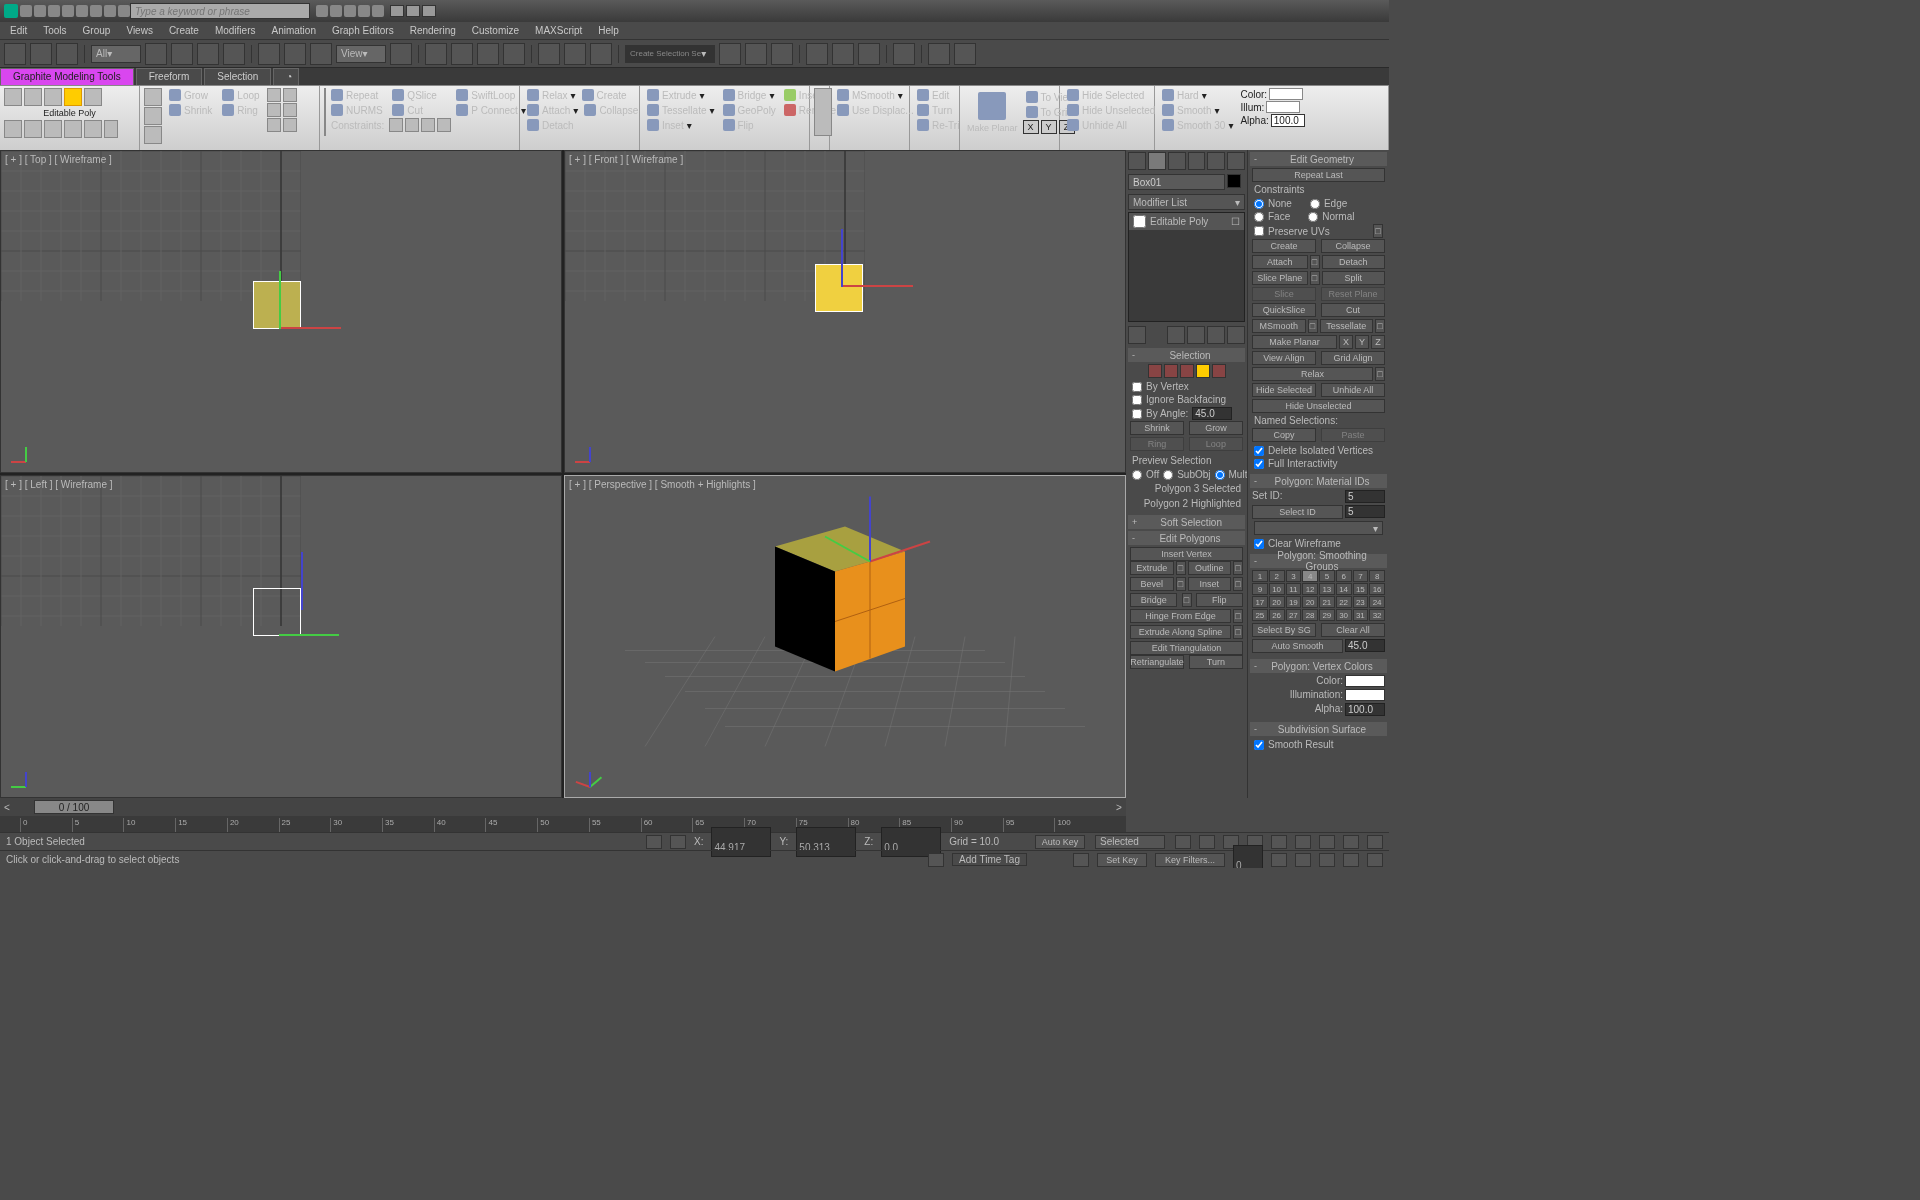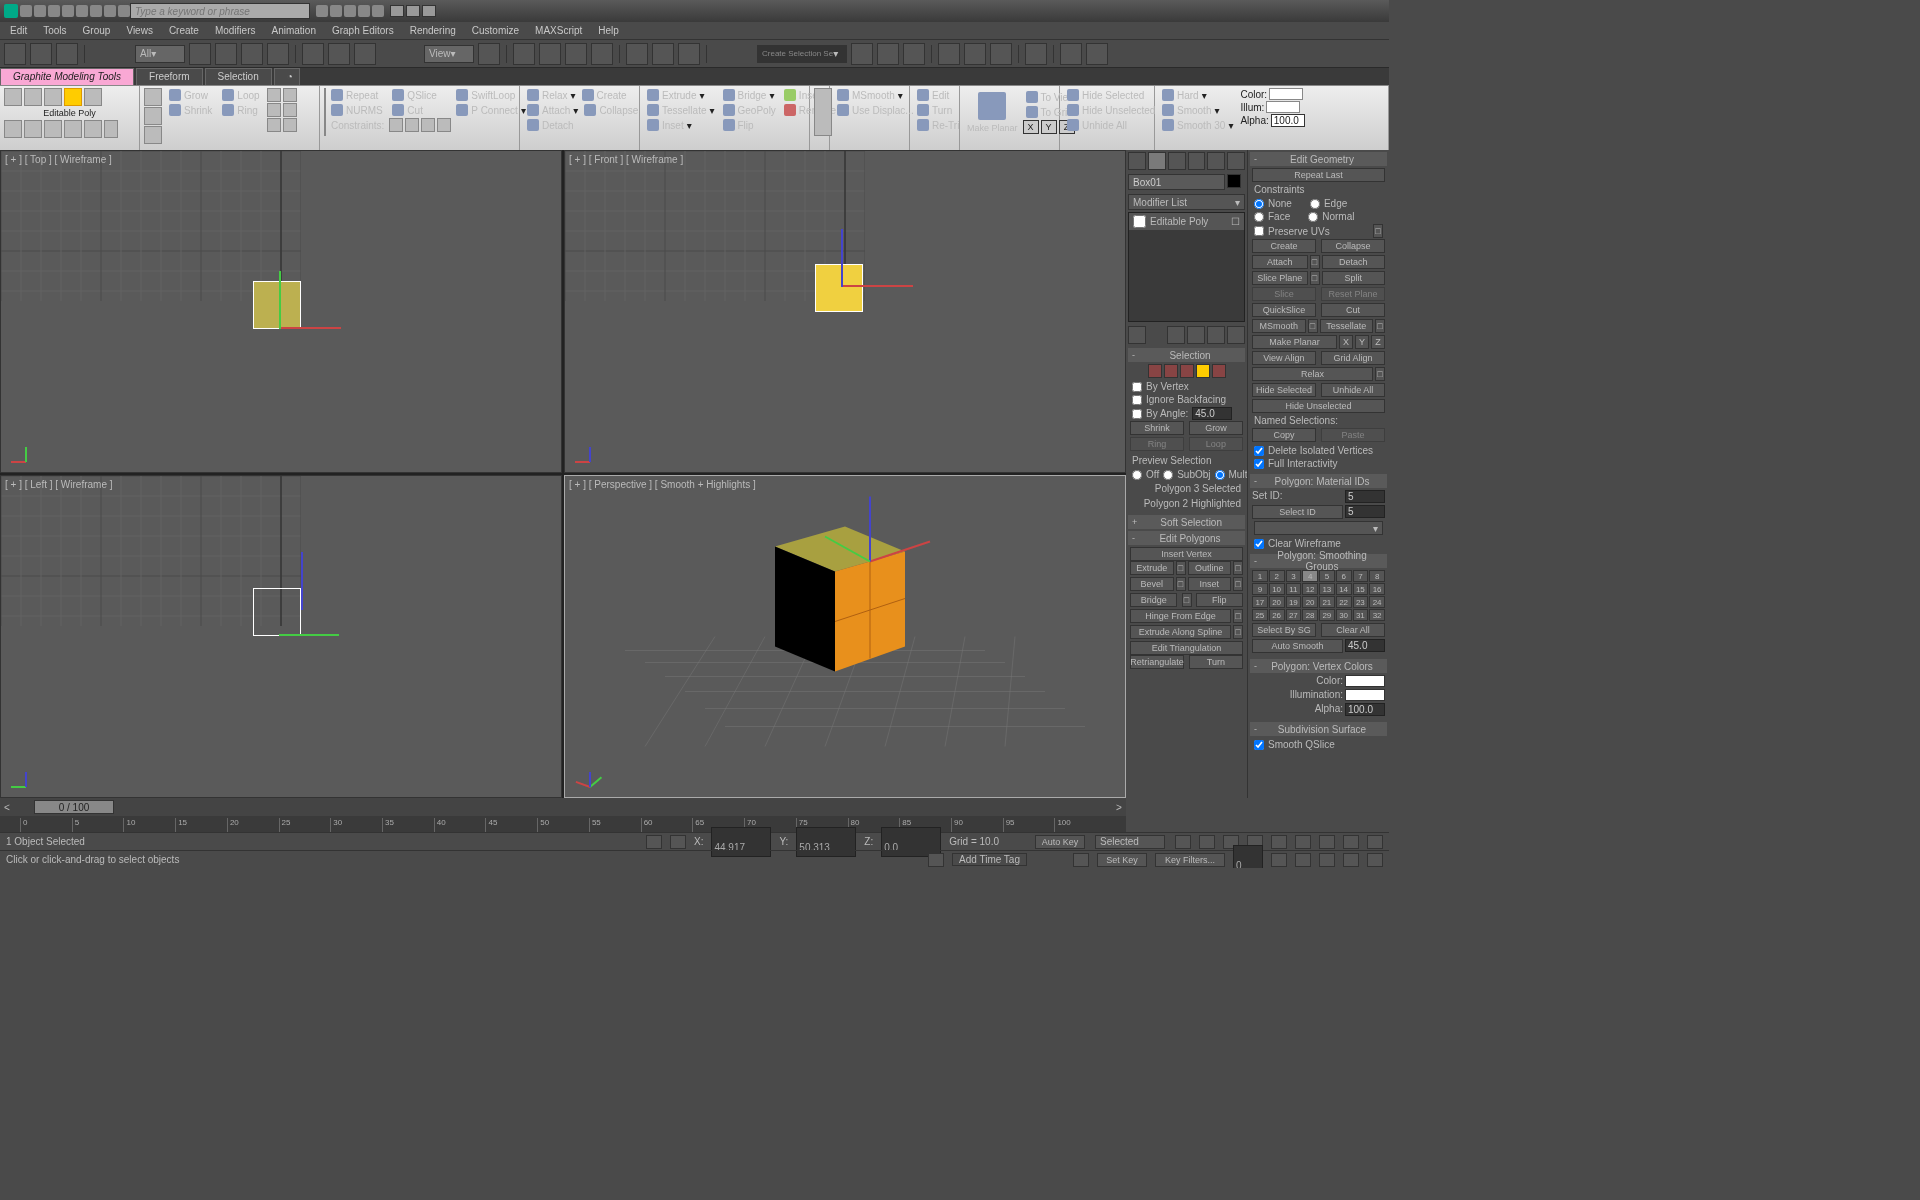--- a/index.html
+++ b/index.html
@@ -13,25 +13,25 @@
 .ico.sm { width:12px; height:12px; }
 .wincontrols { display:flex; gap:2px; }
 .wincontrols div { width:14px; height:12px; background:#999; border:1px solid #333; }
 
 .menubar { height:18px; background:#4a4a4a; display:flex; align-items:center; gap:16px; padding:0 10px; border-bottom:1px solid #333; }
 .menubar span { color:#c8c8c8; cursor:pointer; }
 
 .toolbar1 { height:28px; background:#4a4a4a; display:flex; align-items:center; gap:4px; padding:0 4px; border-bottom:1px solid #2a2a2a; }
 .tbbtn { width:22px; height:22px; background:#555; border:1px solid #333; }
 .tbsep { width:1px; height:18px; background:#333; margin:0 2px; }
-.dropdown { height:18px; background:#666; border:1px solid #333; padding:0 4px; display:flex; align-items:center;margin-left:44px; }
+.dropdown { height:18px; background:#666; border:1px solid #333; padding:0 4px; display:flex; align-items:center; }
 
 .ribtabs { height:18px; display:flex; border-bottom:1px solid #888; background:#3a3a3a; }
 .ribtab { padding:2px 12px; background:#4a4a4a; border:1px solid #666; border-bottom:none; margin-right:2px; cursor:pointer; color:#ccc; }
-.ribtab.active { background:#f9a8d4; color:#222;font-style:italic; }
+.ribtab.active { background:#d946ef; color:#222; }
 .ribtab.spacer { flex:1; background:transparent; border:none; }
 
 .ribbon { height:68px; background:linear-gradient(#eee,#ccc); display:flex; border-bottom:1px solid #888; }
 .rpanel { border-right:1px solid #999; padding:2px 4px; display:flex; flex-direction:column; position:relative; }
 .ribbtn { height:14px; display:flex; align-items:center; gap:3px; color:#222; padding:0 3px; white-space:nowrap; font-size:10px; }
 .ribbtn .ri { width:12px; height:12px; background:#89b; border-radius:2px; flex-shrink:0; }
 .ribbtn.tall { flex-direction:column; height:48px; justify-content:center; }
 .ribbtn.tall .ri { width:28px; height:28px; }
 .rgrid { display:flex; flex-direction:column; gap:1px; }
 .rrow { display:flex; gap:2px; }
@@ -1052,21 +1052,21 @@
             <span style="flex:1;text-align:right;">Alpha:</span>
             <span class="spinner">100.0</span>
           </div>
       </div>
     </div>
     <div class="rollout">
       <div class="rollhead">- <span style="flex:1;text-align:center;">Subdivision Surface</span></div>
       <div class="rollbody">
         <div class="chk">
             <input type="checkbox" checked="" style="">
-            <span>Smooth QSlice</span>
+            <span>Smooth Result</span>
           </div>
       </div>
     </div>
   </div>
 </div>
 
 <div class="timeslider">
   <span style="width:14px;text-align:center;">&lt;</span>
   <div class="handle">0 / 100</div>
   <span style="margin-left:auto;width:14px;text-align:center;">&gt;</span>

